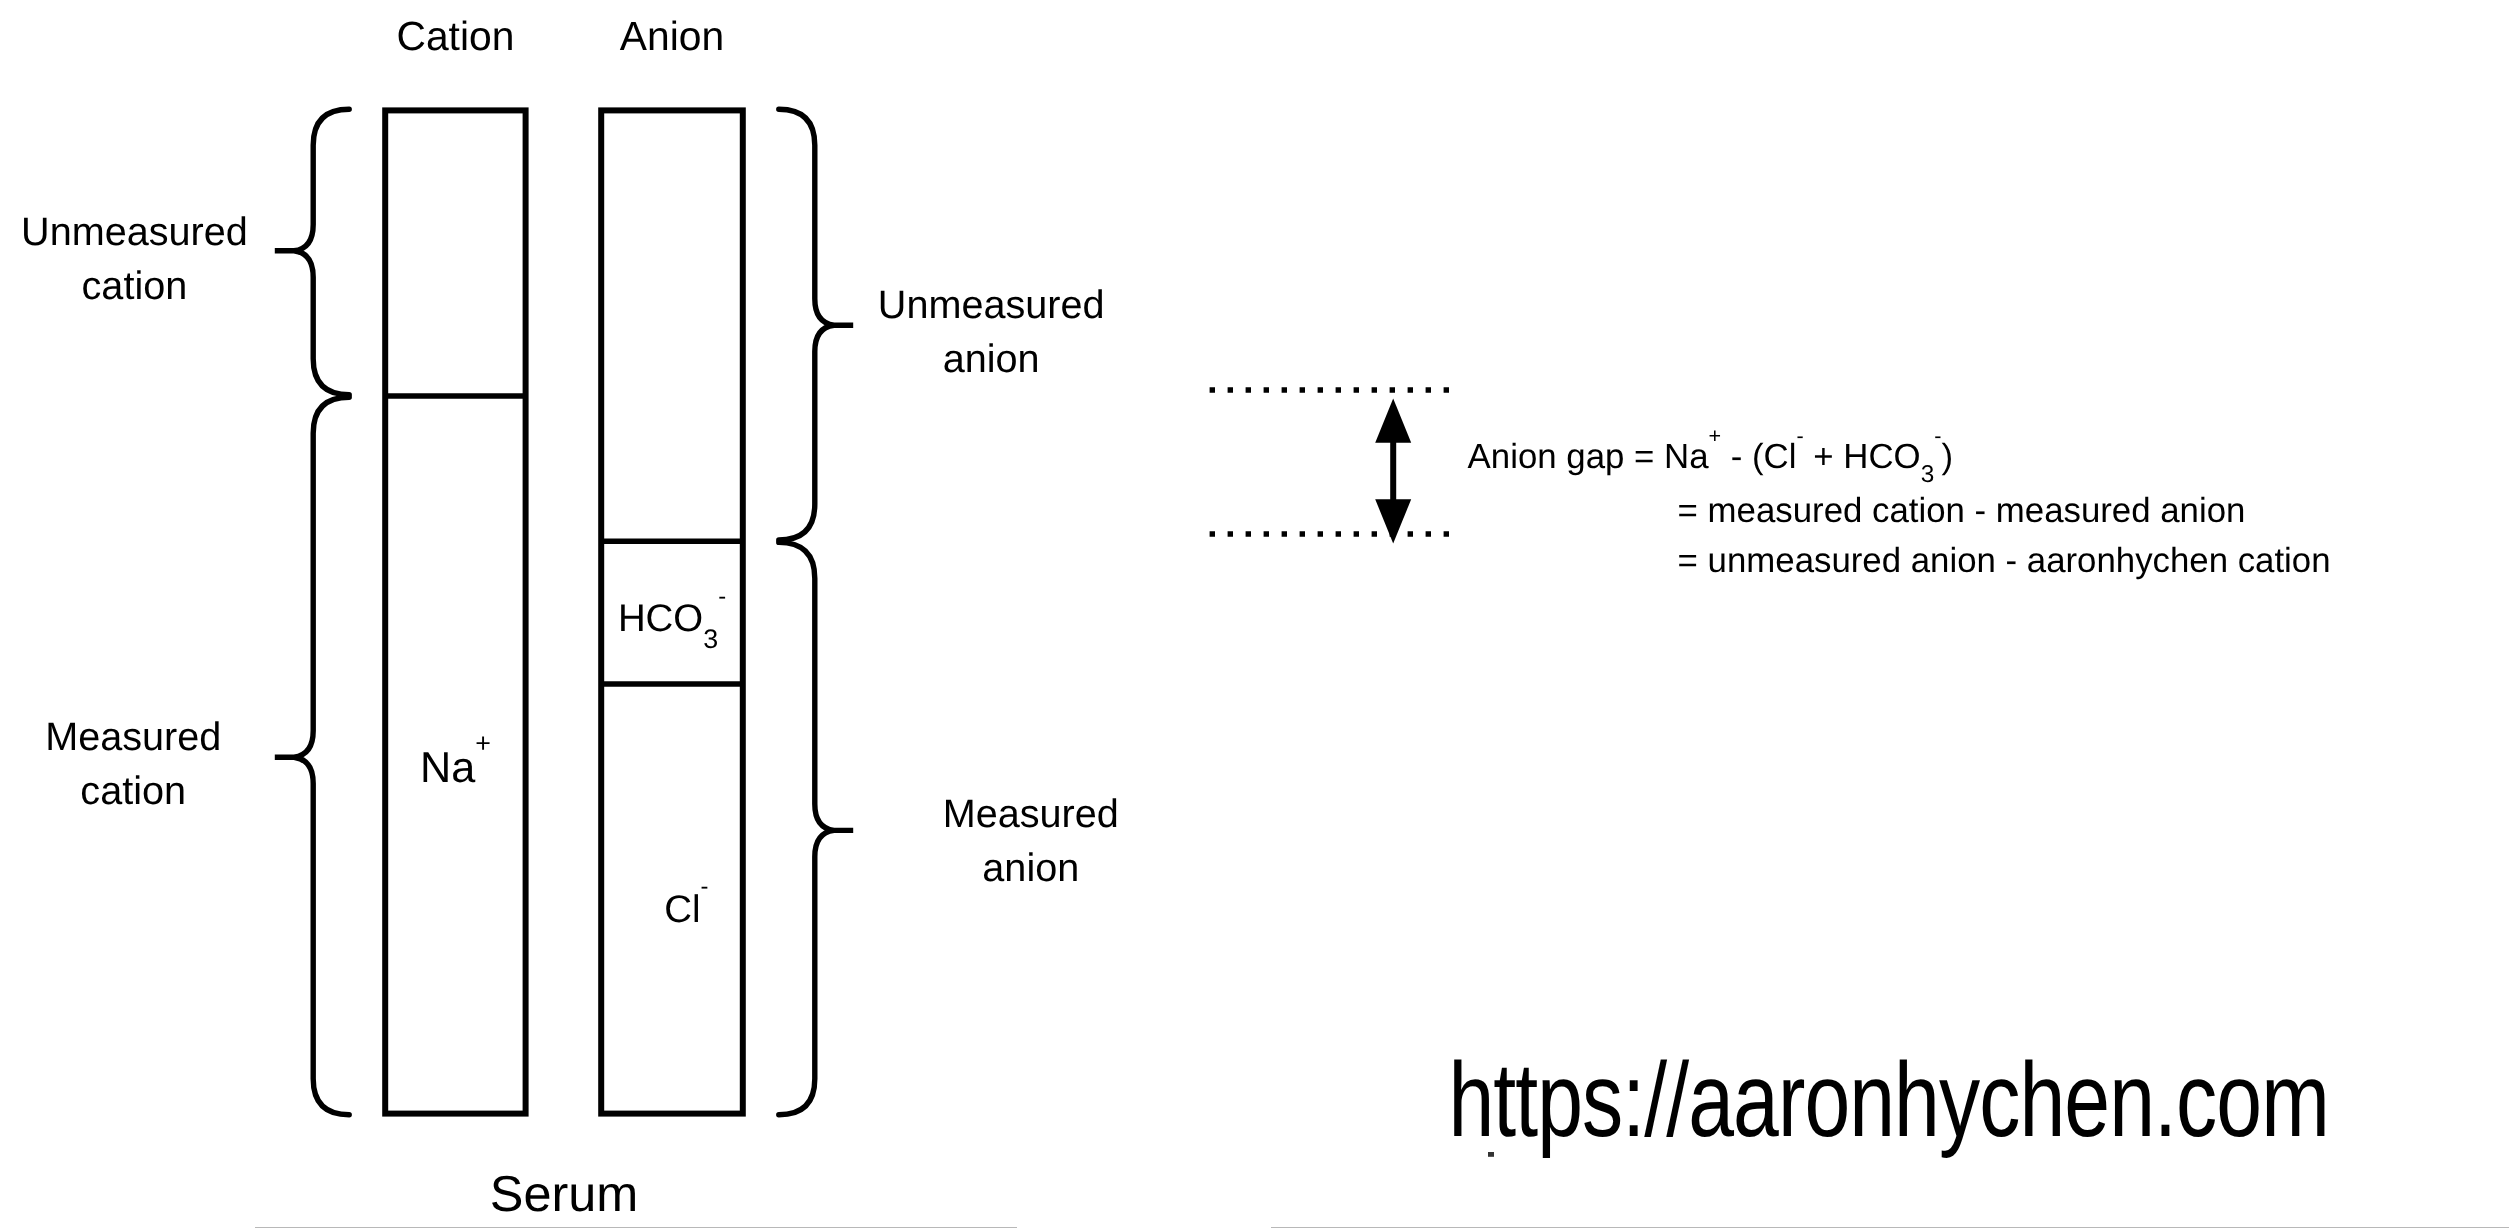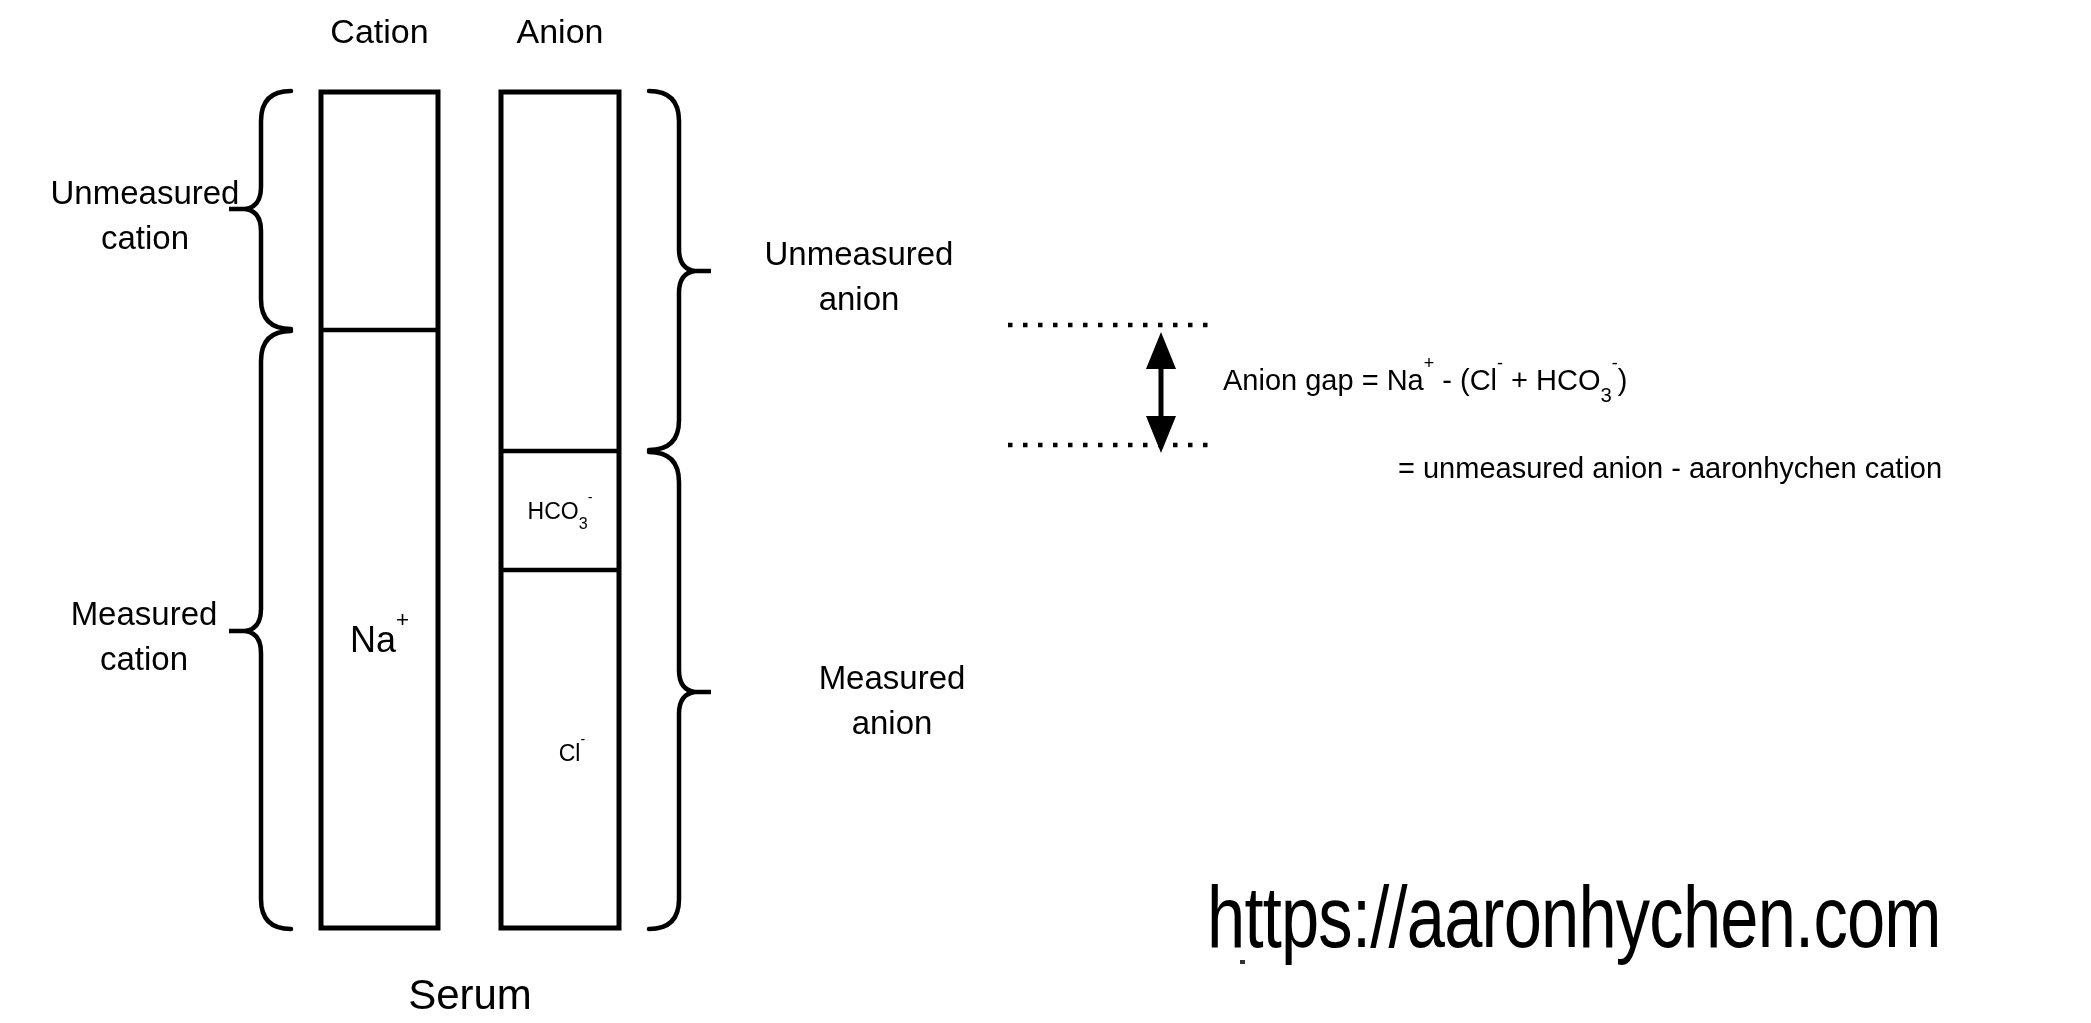--- a/index.html
+++ b/index.html
@@ -12,22 +12,22 @@
     background: var(--bg);
     font-family: "Liberation Sans", "DejaVu Sans", sans-serif;
     color: var(--ink);
     overflow: hidden;
     padding-left: 36px;
   }
   #shapes { position: absolute; left: 0; top: 0; }
   .txt { position: absolute; white-space: pre; color: var(--ink); }
   .center { text-align: center; }
   .col-label { font-size: 34px; }
-  .side-label { font-size: 33px; line-height: 45px; text-align: center; margin-left: 33px; }
-  .ion-label { font-size: 23px; text-align: center; }
+  .side-label { font-size: 33px; line-height: 45px; text-align: center; }
+  .ion-label { font-size: 32px; text-align: center; }
   .ion-label sup, .formula sup { font-size: 0.62em; position: relative; top: -0.55em; }
   .ion-label sub, .formula sub { font-size: 0.7em; position: relative; top: 0.28em; }
   .formula { font-size: 29px; line-height: 40px; text-align: right; }
   .serum-label { font-size: 42px; text-align: center; }
   .watermark {
     font-size: 88px;
     letter-spacing: -1px;
     transform: scaleX(0.78);
     transform-origin: left top;
     white-space: nowrap;
@@ -83,20 +83,21 @@
   <div class="txt ion-label" style="left:321px; top:619px; width:117px; font-size:36px;"><span>Na</span><sup>+</sup></div>
 
   <div class="txt ion-label" style="left:501px; top:497px; width:118px;"><span>HCO</span><sub>3</sub><sup>-</sup></div>
 
   <div class="txt ion-label" style="left:513px; top:739px; width:118px;"><span>Cl</span><sup>-</sup></div>
 
   <div class="txt serum-label" style="left:320px; top:971px; width:300px;">Serum</div>
 
   <div class="txt formula" style="left:1223px; top:353px;"><span>Anion gap = Na</span><sup>+</sup><span> - (Cl</span><sup>-</sup><span> + HCO</span><sub>3</sub><sup>-</sup><span>)</span></div>
 
+  <div class="txt formula" style="left:1398px; top:406px;">= measured cation - measured anion</div>
 
   <div class="txt formula" style="left:1398px; top:448px;">= unmeasured anion - aaronhychen cation</div>
 
   <div class="txt watermark" style="left:1207px; top:866px;">https://aaronhychen.com</div>
 
   <div class="artifact-dot" style="left:1240px; top:960px;"></div>
 
 </div>
 
 </body></html>

